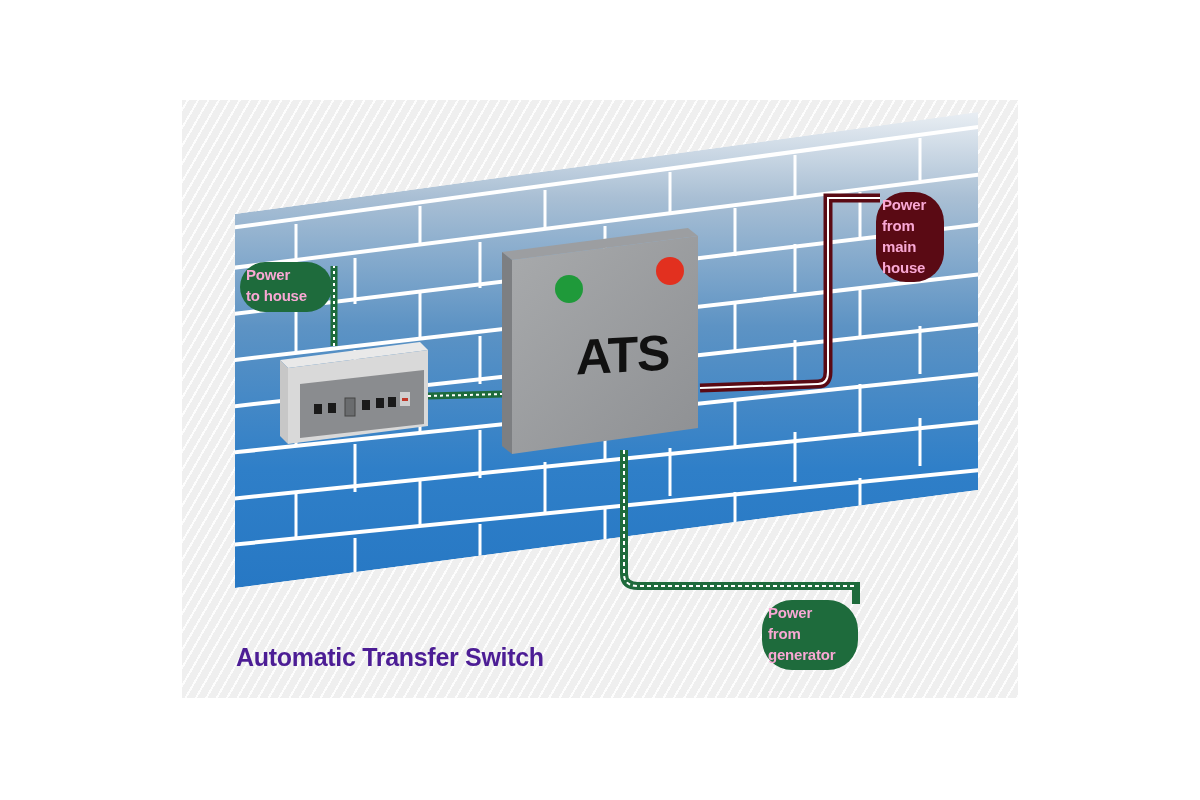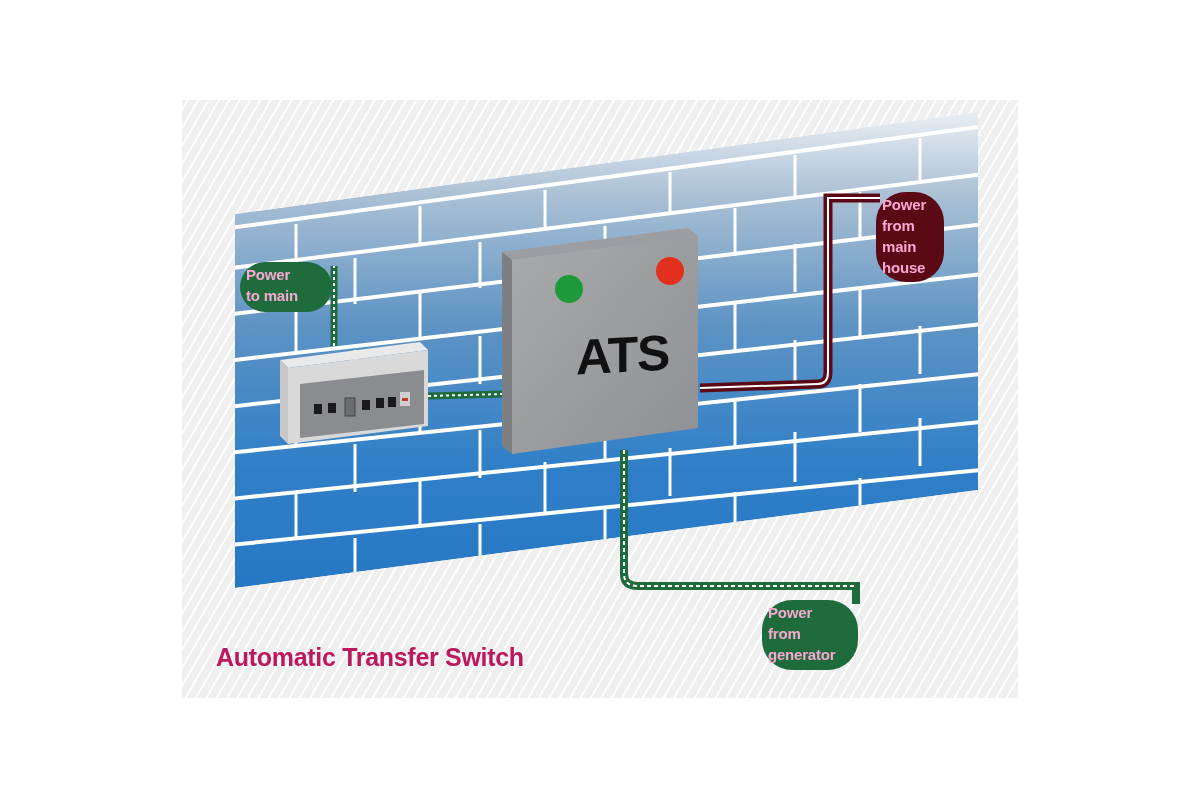--- a/index.html
+++ b/index.html
@@ -8,21 +8,21 @@
     position:absolute; left:182px; top:100px; width:836px; height:598px;
     background-color:#efefef;
     background-image: repeating-linear-gradient(-60deg, rgba(255,255,255,0.9) 0 2px, rgba(0,0,0,0) 2px 9px);
   }
   .diagram { position:absolute; left:0; top:0; width:1200px; height:800px; }
   .label-box {
     position:absolute; color:#f9a8d4; font-weight:bold; font-size:15px; line-height:21px;
     padding:2px 6px; box-sizing:border-box; letter-spacing:-0.2px;border-radius:30px;
   }
   .caption {
-    position:absolute; left:216px; top:643px; font-size:25px; font-weight:bold; color:#be185d;
+    position:absolute; left:236px; top:643px; font-size:25px; font-weight:bold; color:#4c1d95;
     letter-spacing:-0.3px;
   }
   .ats-text {
     position:absolute; left:576px; top:326px; font-size:50px; font-weight:bold; color:#111;
     transform: skewY(-3deg); letter-spacing:-1px;
   }
 </style>
 </head>
 <body>
 
@@ -157,21 +157,21 @@
     <polygon points="512,260 698,236 698,428 512,454" fill="url(#boxGrad)"></polygon>
     <circle cx="569" cy="289" r="14" fill="#1f9a3a"></circle>
     <circle cx="670" cy="271" r="14" fill="#e2301f"></circle>
   </g>
 </svg>
 
 <div class="ats-text">ATS</div>
 
 <div class="label-box" style="left:240px; top:262px; width:92px; height:50px; background:#1e6b3c;">
   <div>Power</div>
-  <div>to main</div>
+  <div>to house</div>
 </div>
 
 <div class="label-box" style="left:876px; top:192px; width:68px; height:90px; background:#5a0a14; line-height:21px;">
   <div>Power</div>
   <div>from</div>
   <div>main</div>
   <div>house</div>
 </div>
 
 <div class="label-box" style="left:762px; top:600px; width:96px; height:70px; background:#1e6b3c;">

